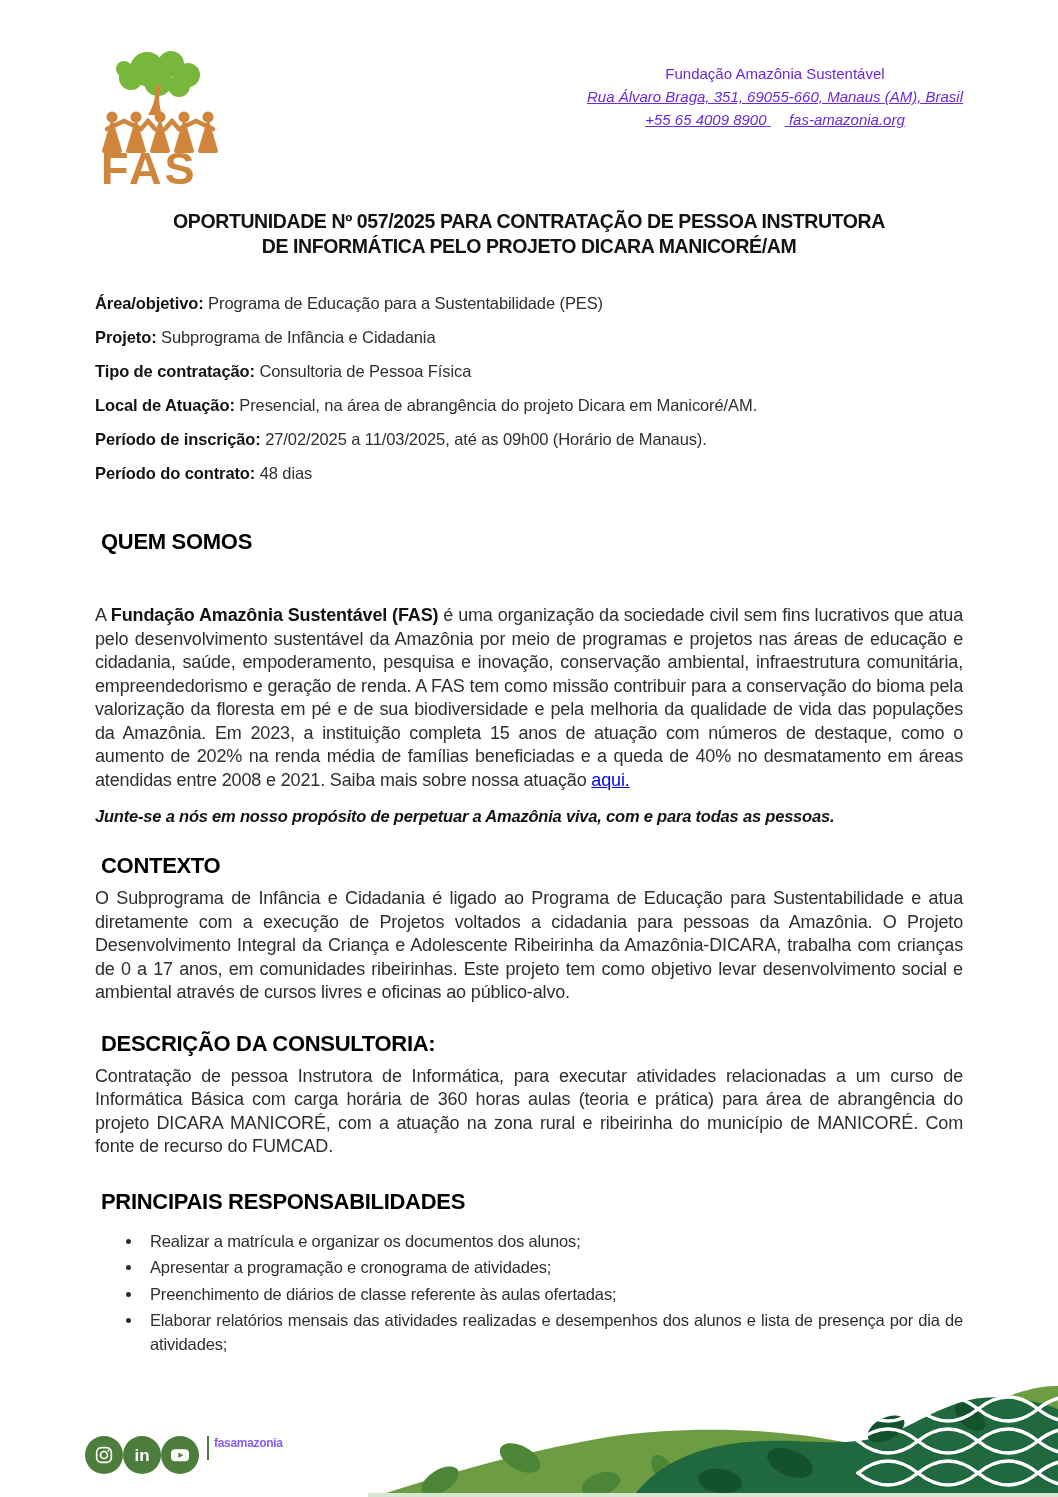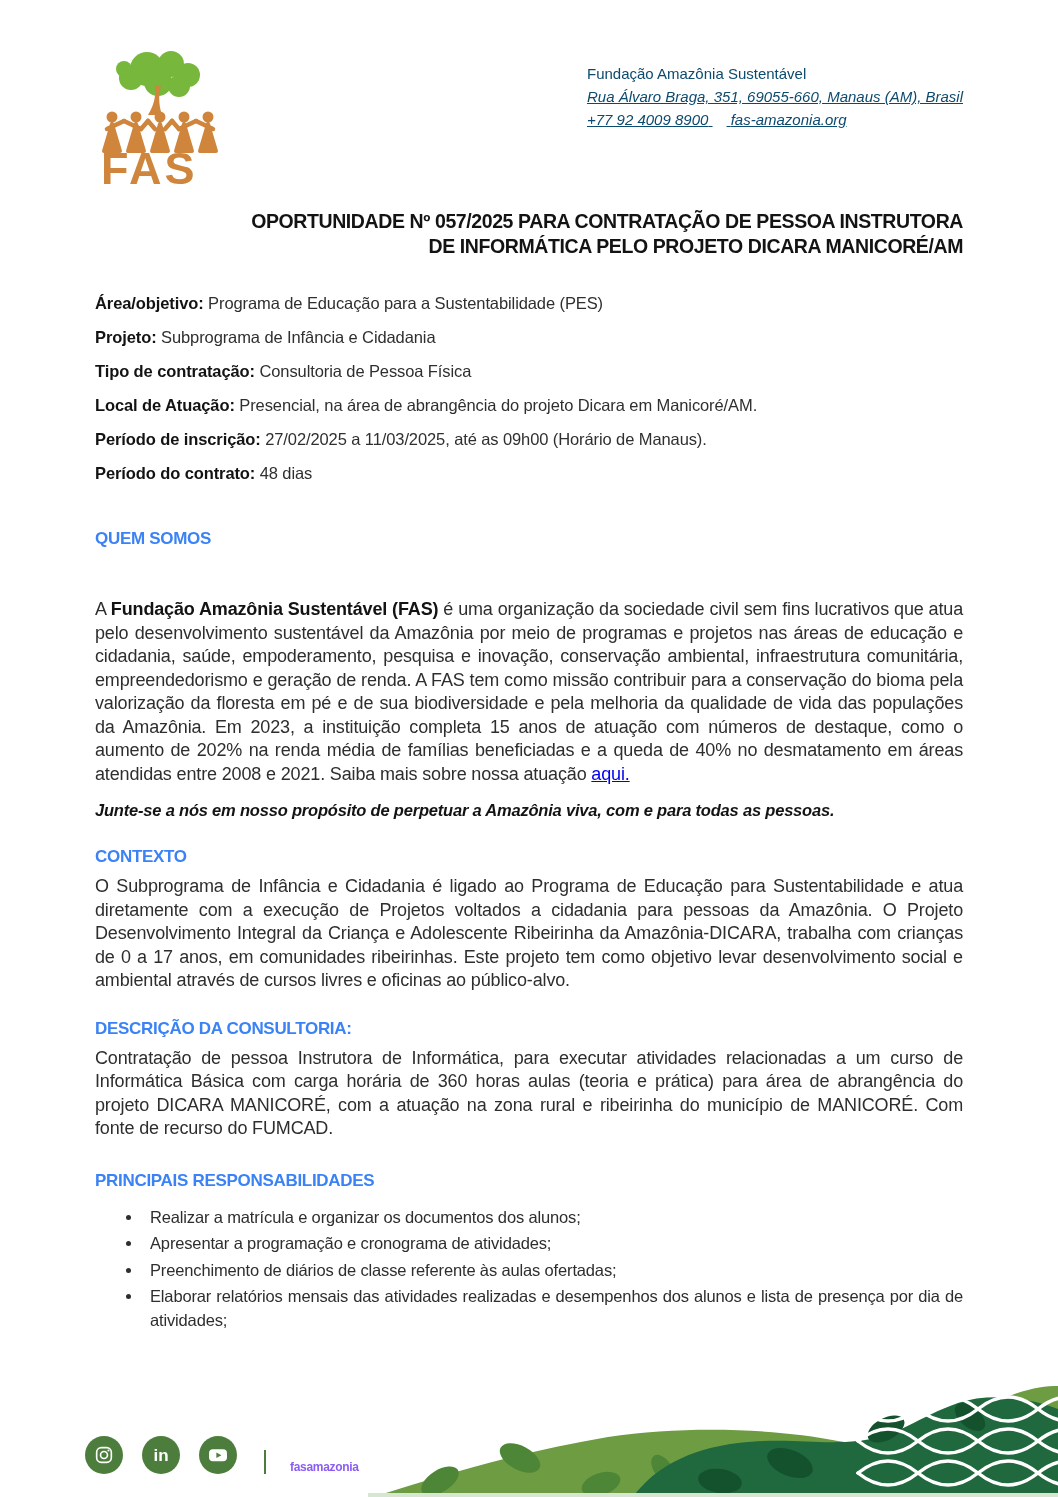--- a/index.html
+++ b/index.html
@@ -13,51 +13,51 @@
     color: #2f2f2f;
     overflow: hidden;
   }
   .content { padding: 0 95px; }
 
   
   .doc-header { display: flex; align-items: flex-start; padding-top: 45px; }
   .logo-svg { width: 132px; height: 142px; display: block; }
   .contact-block {
     margin-left: auto;
-    text-align: left;
+    text-align: center;
     font-size: 15px;
     line-height: 23px;
-    color: #0c4a6e;
+    color: #6d28d9;
     padding-top: 17px;
   }
   .contact-block .italic { font-style: italic; text-decoration: underline; }
 
   
   .doc-title {
     margin-top: 22px;
-    text-align: right;
+    text-align: center;
     font-weight: bold;
     font-size: 19.5px;
     line-height: 25px;
     letter-spacing: -0.4px;
     color: #131313;
   }
 
   
   .details { margin-top: 33px; }
   .detail-row { font-size: 16.5px; line-height: 23px; margin-bottom: 11px; letter-spacing: -0.1px; }
   .detail-label { font-weight: bold; color: #131313; }
 
   
   .section-heading {
-    font-size: 17px;
-    font-weight: bold;
-    color: #3b82f6;
+    font-size: 22px;
+    font-weight: bold;
+    color: #000000;
     letter-spacing: -0.3px;
-    margin: 0;
+    margin: 6px;
   }
   .mt-quem { margin-top: 44px; }
   .mt-contexto { margin-top: 25px; }
   .mt-descricao { margin-top: 26px; }
   .mt-resp { margin-top: 30px; }
 
   
   .body-para {
     margin: 0;
     font-size: 18px;
@@ -93,22 +93,22 @@
     color: #2e2e2e;
   }
 
   
   .footer-art { position: absolute; right: 0; bottom: 0; width: 700px; height: 140px; display: block; }
   .social-block {
     position: absolute;
     left: 85px;
     bottom: 23px;
     display: flex;
-    align-items: flex-end;
-    gap: 19px;
+    align-items: flex-start;
+    gap: 0;
   }
   .icon-circle {
     width: 38px; height: 38px;
     border-radius: 50%;
     background: #4d7d3c;
     display: flex;
     align-items: center;
     justify-content: center;
     cursor: pointer;
   }
@@ -174,21 +174,21 @@
           </g>
         </g>
 
         <text x="6" y="139" font-family="Liberation Sans, sans-serif" font-size="45" font-weight="bold" letter-spacing="3" fill="#cf853b">FAS</text>
       </svg>
 
       <div class="contact-block">
         <div>Fundação Amazônia Sustentável</div>
         <div class="italic">Rua Álvaro Braga, 351, 69055-660, Manaus (AM), Brasil</div>
         <div class="italic">
-          <span>+77 92 4009 8900</span>
+          <span>+55 65 4009 8900</span>
           <span style="display:inline-block;width:14px;"></span>
           <span>fas-amazonia.org</span>
         </div>
       </div>
     </div>
 
     <div class="doc-title">
       <div>OPORTUNIDADE Nº 057/2025 PARA CONTRATAÇÃO DE PESSOA INSTRUTORA</div>
       <div>DE INFORMÁTICA PELO PROJETO DICARA MANICORÉ/AM</div>
     </div>

